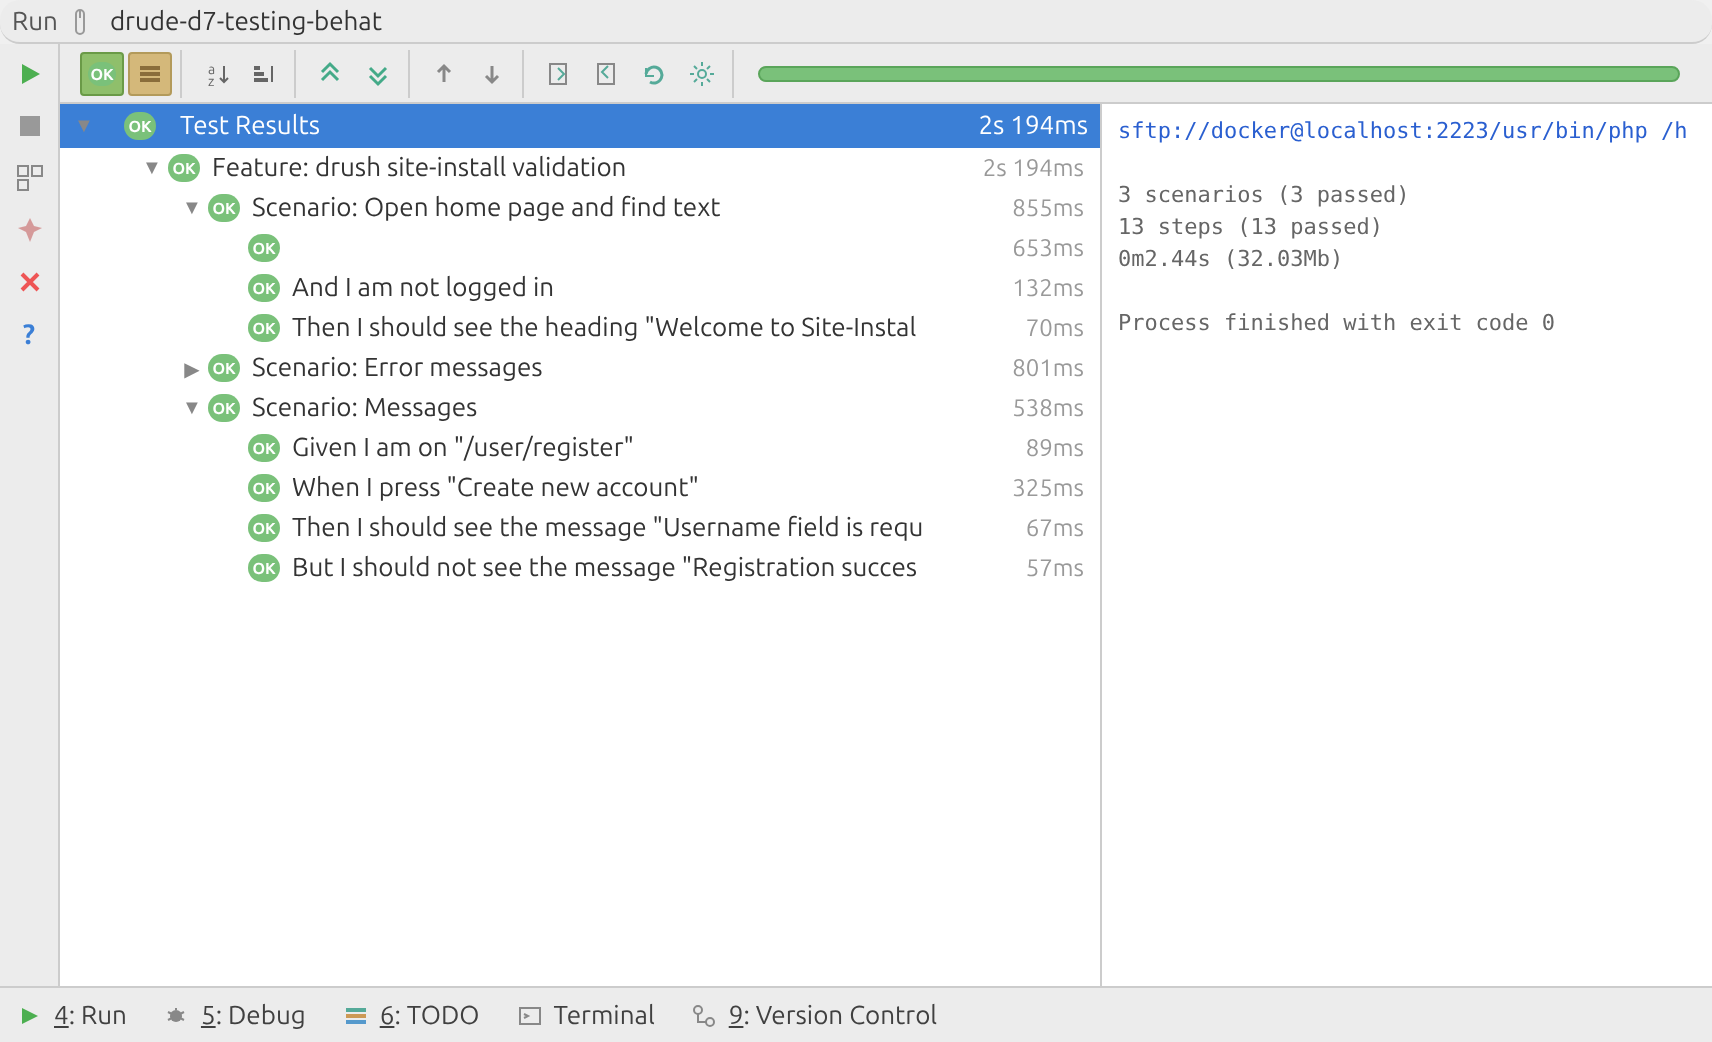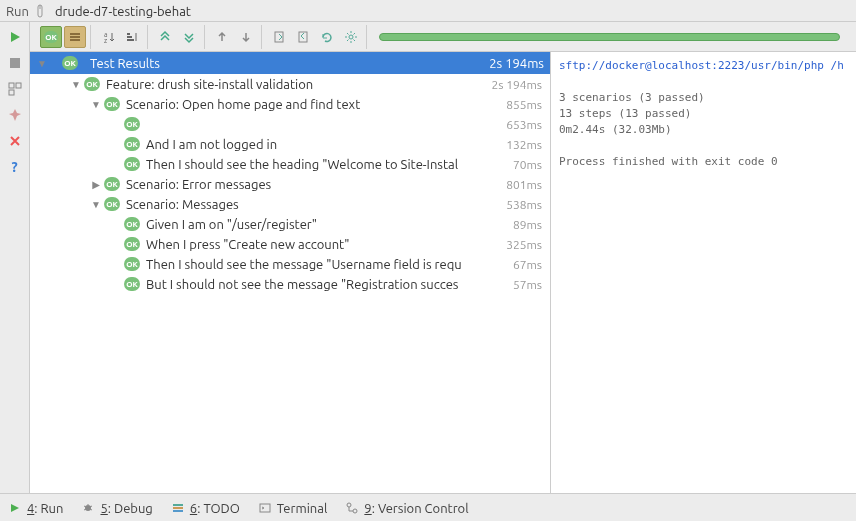--- a/index.html
+++ b/index.html
@@ -1,18 +1,18 @@
 <!DOCTYPE html>
 <html><head>
 <meta charset="utf-8">
 <style>
 * { box-sizing: border-box; margin: 0; padding: 0; }
 body { font-family: "Segoe UI", "Ubuntu", sans-serif; font-size: 13px; background: #f0f0f0; color: #333; width: 856px; height: 521px; overflow: hidden; display: flex; flex-direction: column; }
 
-.titlebar { height: 22px; background: #ececec; border-bottom: 1px solid #ccc; display: flex; align-items: center; padding: 0 6px; gap: 6px; }
+.titlebar { height: 22px; background: #ececec; border-bottom: 1px solid #ccc; display: flex; align-items: center; padding: 0 6px; gap: 6px; border-radius: 10px; }
 .titlebar .label { color: #555; }
 .titlebar .icon-tube { width: 14px; height: 14px; }
 
 .main { flex: 1; display: flex; min-height: 0; }
 
 .gutter { width: 30px; background: #ececec; border-right: 1px solid #ccc; display: flex; flex-direction: column; align-items: center; padding-top: 6px; gap: 8px; }
 .gutter .gbtn { width: 18px; height: 18px; display: flex; align-items: center; justify-content: center; cursor: pointer; }
 
 .center { flex: 1; display: flex; flex-direction: column; min-width: 0; }
 

